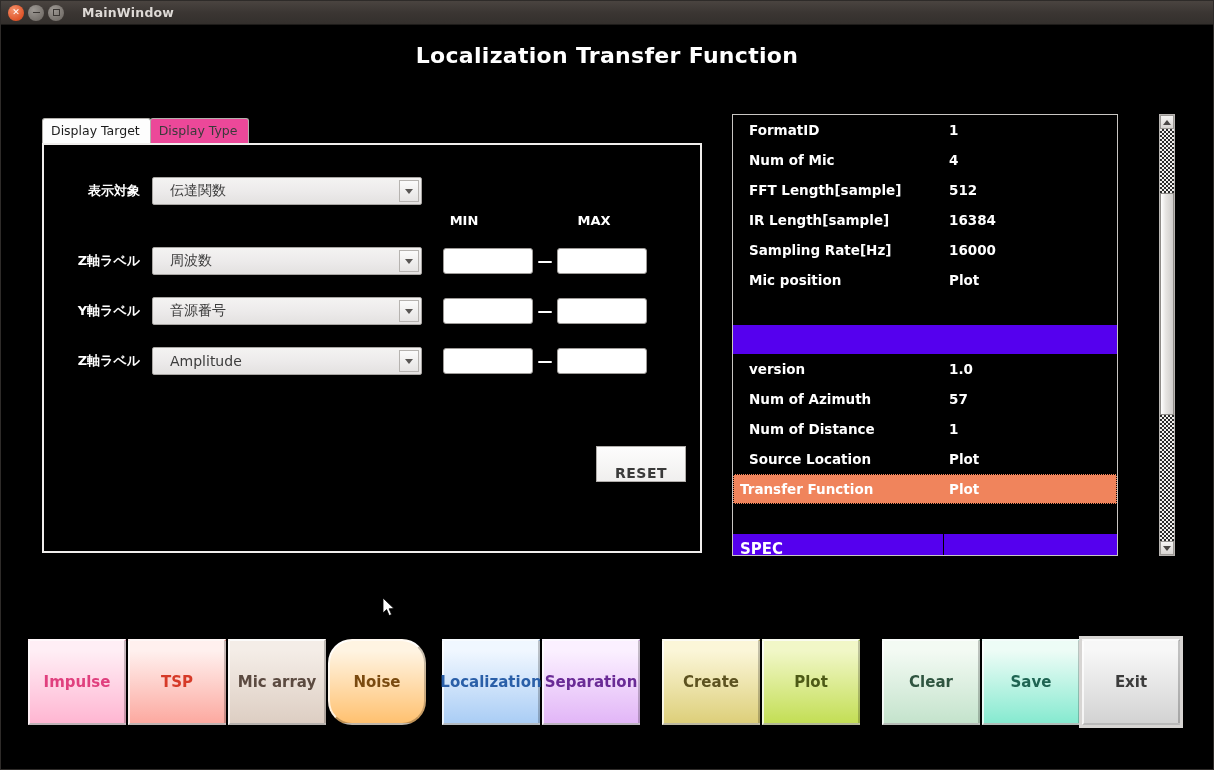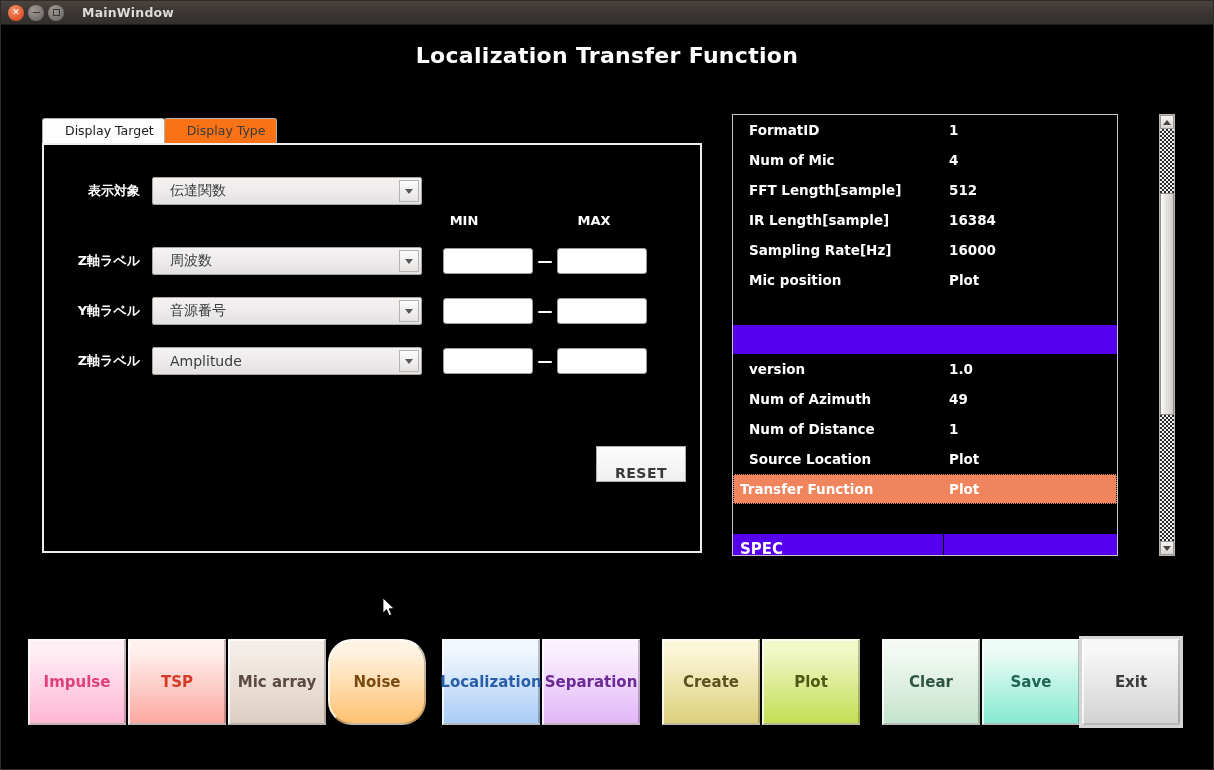--- a/index.html
+++ b/index.html
@@ -49,28 +49,28 @@
     letter-spacing: .3px;
   }
 
   
   .tabs {
     position: absolute; left: 41px; top: 117px;
     display: flex; align-items: flex-end; z-index: 4;
   }
   .tab {
     font-size: 12.5px; color: #2b2b2b;
-    padding: 5px 10px 5px 22px;
+    padding: 5px 10px 5px 8px;
     border: 1px solid #b3b0ac;
     border-bottom: none;
     border-radius: 3px 3px 0 0;
     line-height: 1.15;
   }
   .tab.active { background: #fdfdfd; color: #1d1d1d; position: relative; z-index: 2; }
-  .tab.inactive { background: #f97316; color: #3a3a3a; margin-left: -1px; }
+  .tab.inactive { background: #ec4899; color: #3a3a3a; margin-left: -1px; }
 
   
   .panel {
     position: absolute; left: 41px; top: 142px;
     width: 660px; height: 410px;
     background: #000;
     border: 2px solid #f0eeec;
   }
   .row { position: absolute; display: flex; align-items: center; }
   .flabel {
@@ -325,21 +325,21 @@
         <div class="spacer"></div>
         <div class="irow hdr">
           <div class="v"></div>
         </div>
         <div class="irow">
           <div class="k">version</div>
           <div class="v">1.0</div>
         </div>
         <div class="irow">
           <div class="k">Num of Azimuth</div>
-          <div class="v">49</div>
+          <div class="v">57</div>
         </div>
         <div class="irow">
           <div class="k">Num of Distance</div>
           <div class="v">1</div>
         </div>
         <div class="irow">
           <div class="k">Source Location</div>
           <div class="v">Plot</div>
         </div>
         <div class="irow sel">

